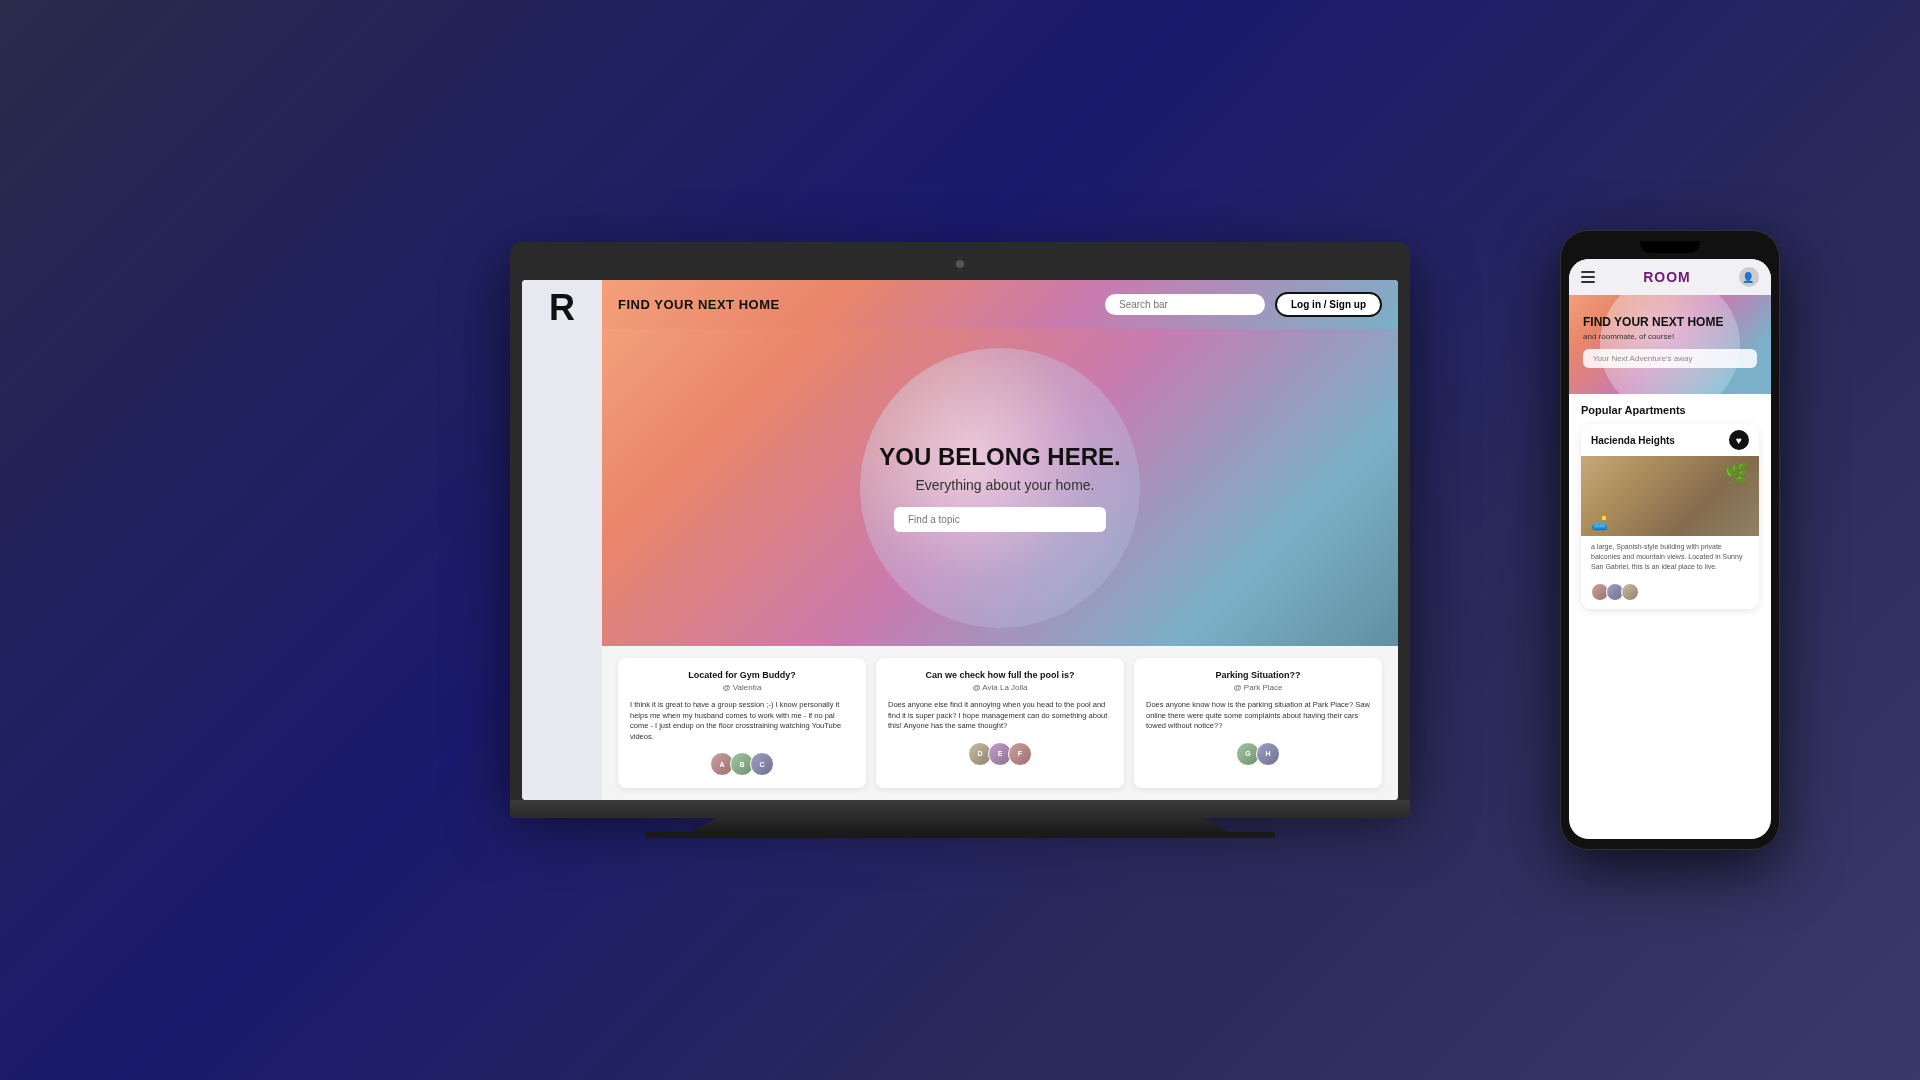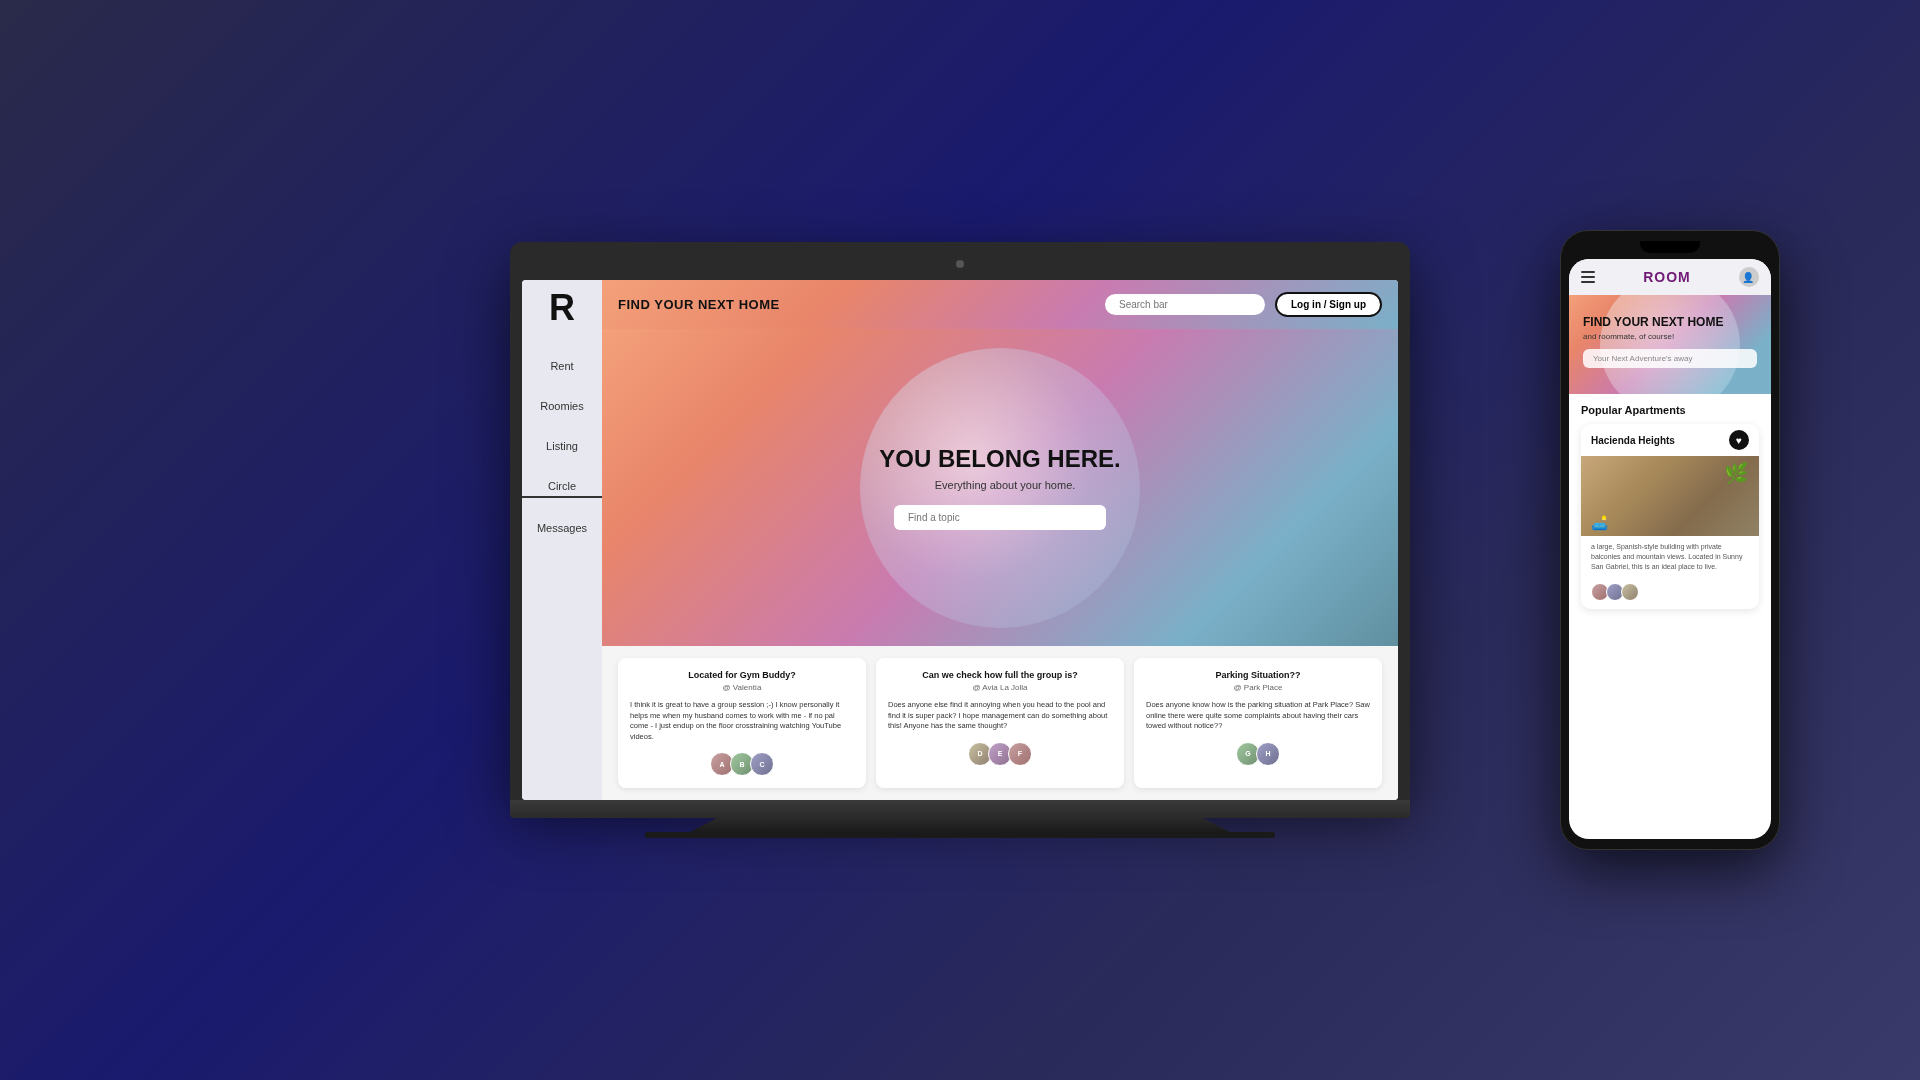--- a/index.html
+++ b/index.html
@@ -202,21 +202,21 @@
     .hero-heading {
       font-size: 24px;
       font-weight: 900;
       color: #111;
       text-align: right;
       position: relative;
       z-index: 2;
     }
 
     .hero-sub {
-      font-size: 11px;
+      font-size: 14px;
       color: #333;
       text-align: center;
       margin-top: 6px;
       position: relative;
       z-index: 2;
       padding-left: 10px;
     }
 
     .find-topic-input {
       background: white;
@@ -533,37 +533,20 @@
   <div class="laptop">
     <div class="laptop-body">
       <div class="laptop-camera-bar">
         <span class="laptop-camera"></span>
       </div>
       <div class="laptop-screen">
         <div class="website">
 
           <div class="sidebar">
             <div class="sidebar-logo">R</div>
-            <div class="sidebar-nav">
-              <div class="sidebar-item">
-                <span>Rent</span>
-              </div>
-              <div class="sidebar-item">
-                <span>Roomies</span>
-              </div>
-              <div class="sidebar-item">
-                <span>Listing</span>
-              </div>
-              <div class="sidebar-item active">
-                <span>Circle</span>
-              </div>
-              <div class="sidebar-item">
-                <span>Messages</span>
-              </div>
-            </div>
           </div>
 
           <div class="main-content">
 
             <div class="site-header">
               <div class="site-header-title">FIND YOUR NEXT HOME</div>
               <div class="header-right">
                 <input class="search-bar" type="text" placeholder="Search bar" style="">
                 <button class="login-btn">Log in / Sign up</button>
               </div>
@@ -584,21 +567,21 @@
                   <div class="card-location">@ Valentía</div>
                   <div class="card-text">I think it is great to have a group session ;-) I know personally it helps me when my husband comes to work with me - if no pal come - I just endup on the floor crosstraining watching YouTube videos.</div>
                   <div class="card-avatars">
                     <div class="avatar-circle av1">A</div>
                     <div class="avatar-circle av2">B</div>
                     <div class="avatar-circle av3">C</div>
                   </div>
                 </div>
 
                 <div class="card">
-                  <div class="card-title">Can we check how full the group is?</div>
+                  <div class="card-title">Can we check how full the pool is?</div>
                   <div class="card-location">@ Avia La Jolla</div>
                   <div class="card-text">Does anyone else find it annoying when you head to the pool and find it is super pack? I hope management can do something about this! Anyone has the same thought?</div>
                   <div class="card-avatars">
                     <div class="avatar-circle av4">D</div>
                     <div class="avatar-circle av5">E</div>
                     <div class="avatar-circle av1">F</div>
                   </div>
                 </div>
 
                 <div class="card">

